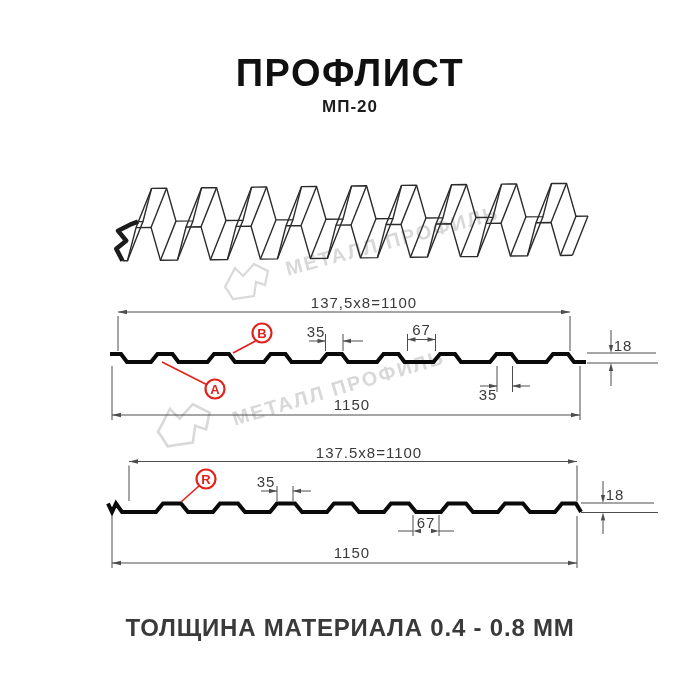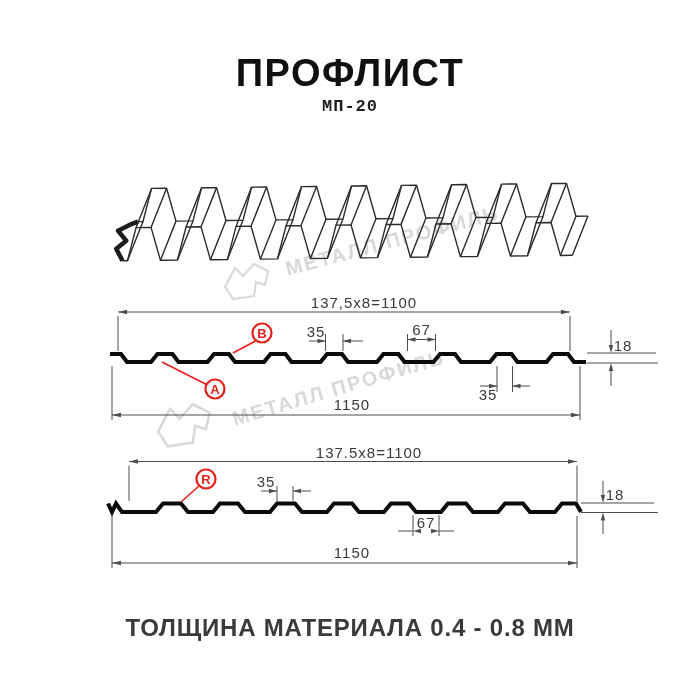--- a/index.html
+++ b/index.html
@@ -1,21 +1,21 @@
 <!DOCTYPE html>
 <html><head>
 <meta charset="utf-8">
 <style>
   html,body{margin:0;padding:0;background:#fff;}
   #canvas{position:relative;width:700px;height:700px;background:#ffffff;overflow:hidden;
           font-family:"Liberation Sans", sans-serif;padding-left:28px;}
   .title{position:absolute;left:0;top:52px;width:700px;text-align:center;
          font-size:38px;font-weight:800;letter-spacing:1.5px;color:#101010;}
   .subtitle{position:absolute;left:0;top:97px;width:700px;text-align:center;
-         font-size:17px;font-weight:700;letter-spacing:1px;color:#1d1d1d;font-family:Liberation Mono, monospace;}
+         font-size:17px;font-weight:700;letter-spacing:1px;color:#1d1d1d;}
   .footer{position:absolute;left:0;top:614px;width:700px;text-align:center;
          font-size:24px;font-weight:600;letter-spacing:0.8px;color:#3a3a3a;}
   .wm-text{position:absolute;color:#d8d8d8;font-weight:700;font-size:20px;
          letter-spacing:2px;white-space:nowrap;transform-origin:left center;z-index:1;}
   .wm-logo{position:absolute;z-index:1;}
   #lines{position:absolute;left:0;top:0;z-index:2;}
   .dim{font-family:"Liberation Sans",sans-serif;font-size:15px;fill:#3a3a3a;
        letter-spacing:1px;text-anchor:middle;}
   .dimline{stroke:#4d4d4d;stroke-width:1;fill:none;}
   .arr{fill:#4d4d4d;stroke:none;}

